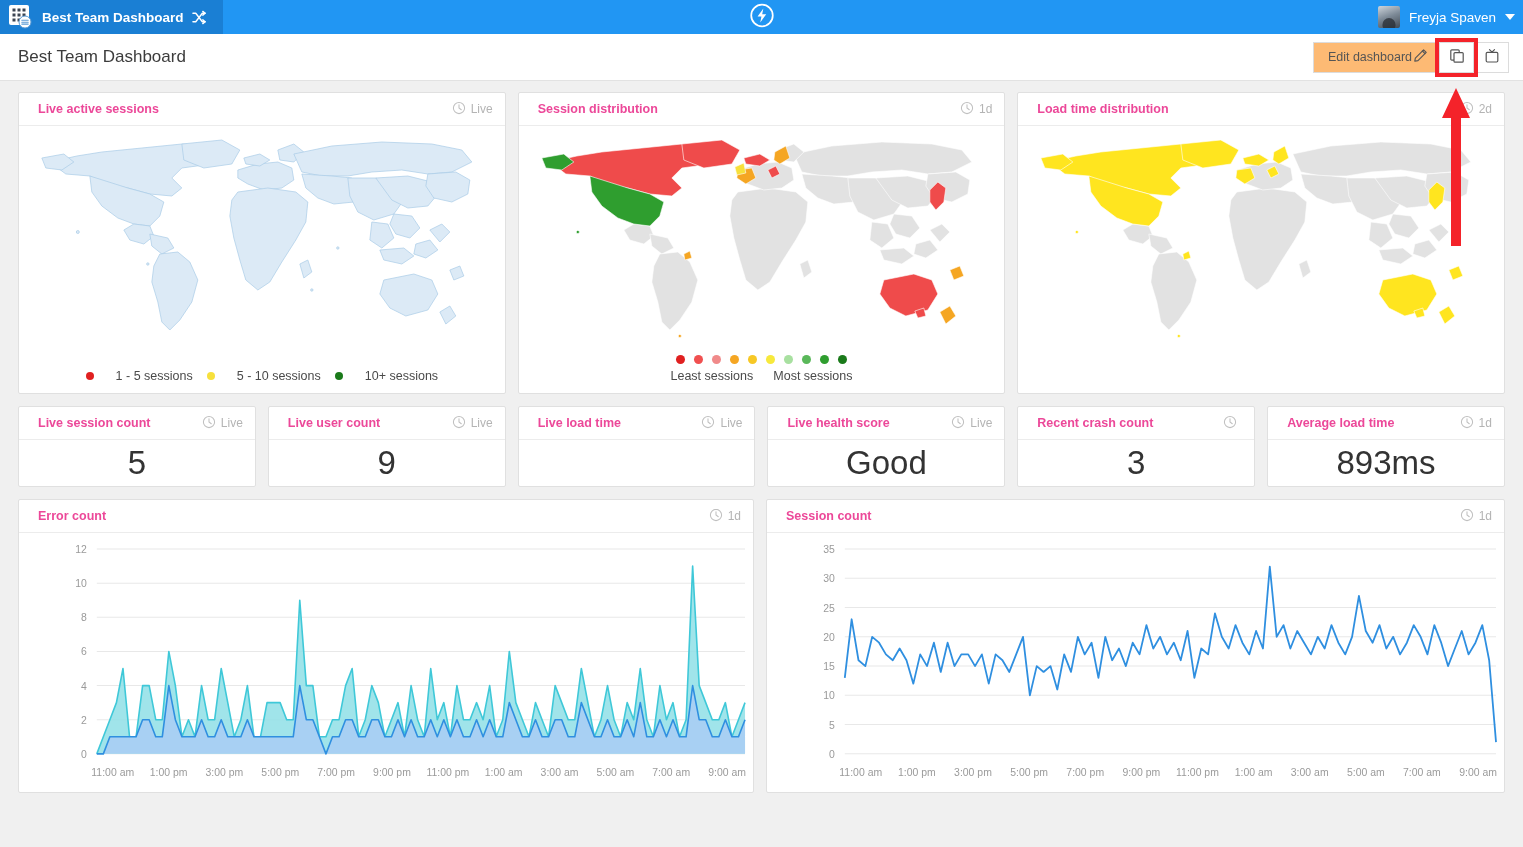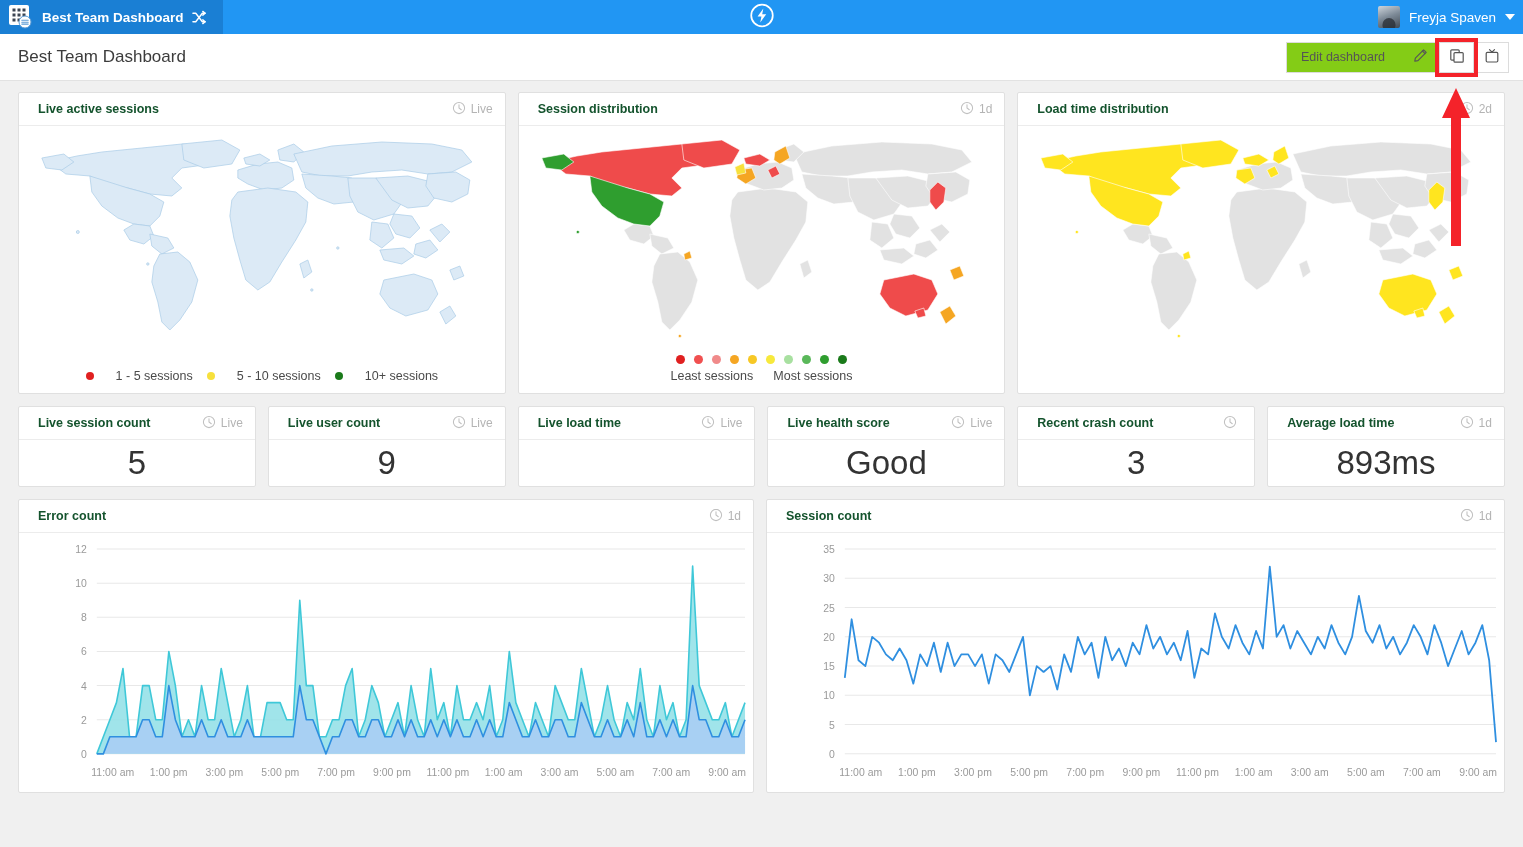--- a/index.html
+++ b/index.html
@@ -53,23 +53,23 @@
   .header {
     height: 47px; background: #fff; border-bottom: 1px solid #e2e2e2;
     display: flex; align-items: center; position: relative;
   }
   .page-title { font-size: 17px; color: #3c3c3c; margin-left: 18px; font-weight: 400; }
   .header-actions {
     position: absolute; right: 14px; display: flex; align-items: center;
   }
   .btn-group { display: flex; align-items: center; }
   .btn-edit {
-    height: 31px; display: flex; align-items: center; gap: 28px;
+    height: 31px; display: flex; align-items: center; gap: 1px;
     padding: 0 11px 0 14px; border: 1px solid #dcdcdc; border-right: none;
-    background: #84cc16; font-size: 12.5px; color: #555; cursor: pointer;
+    background: #fdba74; font-size: 12.5px; color: #555; cursor: pointer;
   }
   .btn-icon {
     height: 31px; width: 35px; display: flex; align-items: center;
     justify-content: center; border: 1px solid #dcdcdc; border-right: none;
     background: #fff; cursor: pointer; color: #555;
   }
   .btn-icon:last-child { border-right: 1px solid #dcdcdc; }
   .btn-highlight {
     outline: 4px solid #f4232a; outline-offset: 0px; position: relative; z-index: 3;
     border-color: #dcdcdc !important; border-right: 1px solid #dcdcdc !important;
@@ -86,21 +86,21 @@
   .row { display: flex; gap: 12px; margin-bottom: 12px; }
 
   .card {
     background: #fff; border: 1px solid #e0e0e0; border-radius: 2px;
     display: flex; flex-direction: column; overflow: hidden;
   }
   .card-head {
     height: 33px; flex: none; border-bottom: 1px solid #ececec;
     display: flex; align-items: center; padding: 0 12px 0 19px;
   }
-  .card-title { font-size: 12.5px; color: #14532d; font-weight: 600; }
+  .card-title { font-size: 12.5px; color: #ec4899; font-weight: 600; }
   .card-time {
     margin-left: auto; display: flex; align-items: center; gap: 5px;
     color: #b4b4b4; font-size: 12px;
   }
   .card-body { flex: 1; position: relative; }
 
   
   .map-card { width: 491px; height: 302px; }
   .map-wrap { position: absolute; inset: 0; }
   .map-svg { position: absolute; left: 0; top: 4px; width: 100%; height: 210px; }

